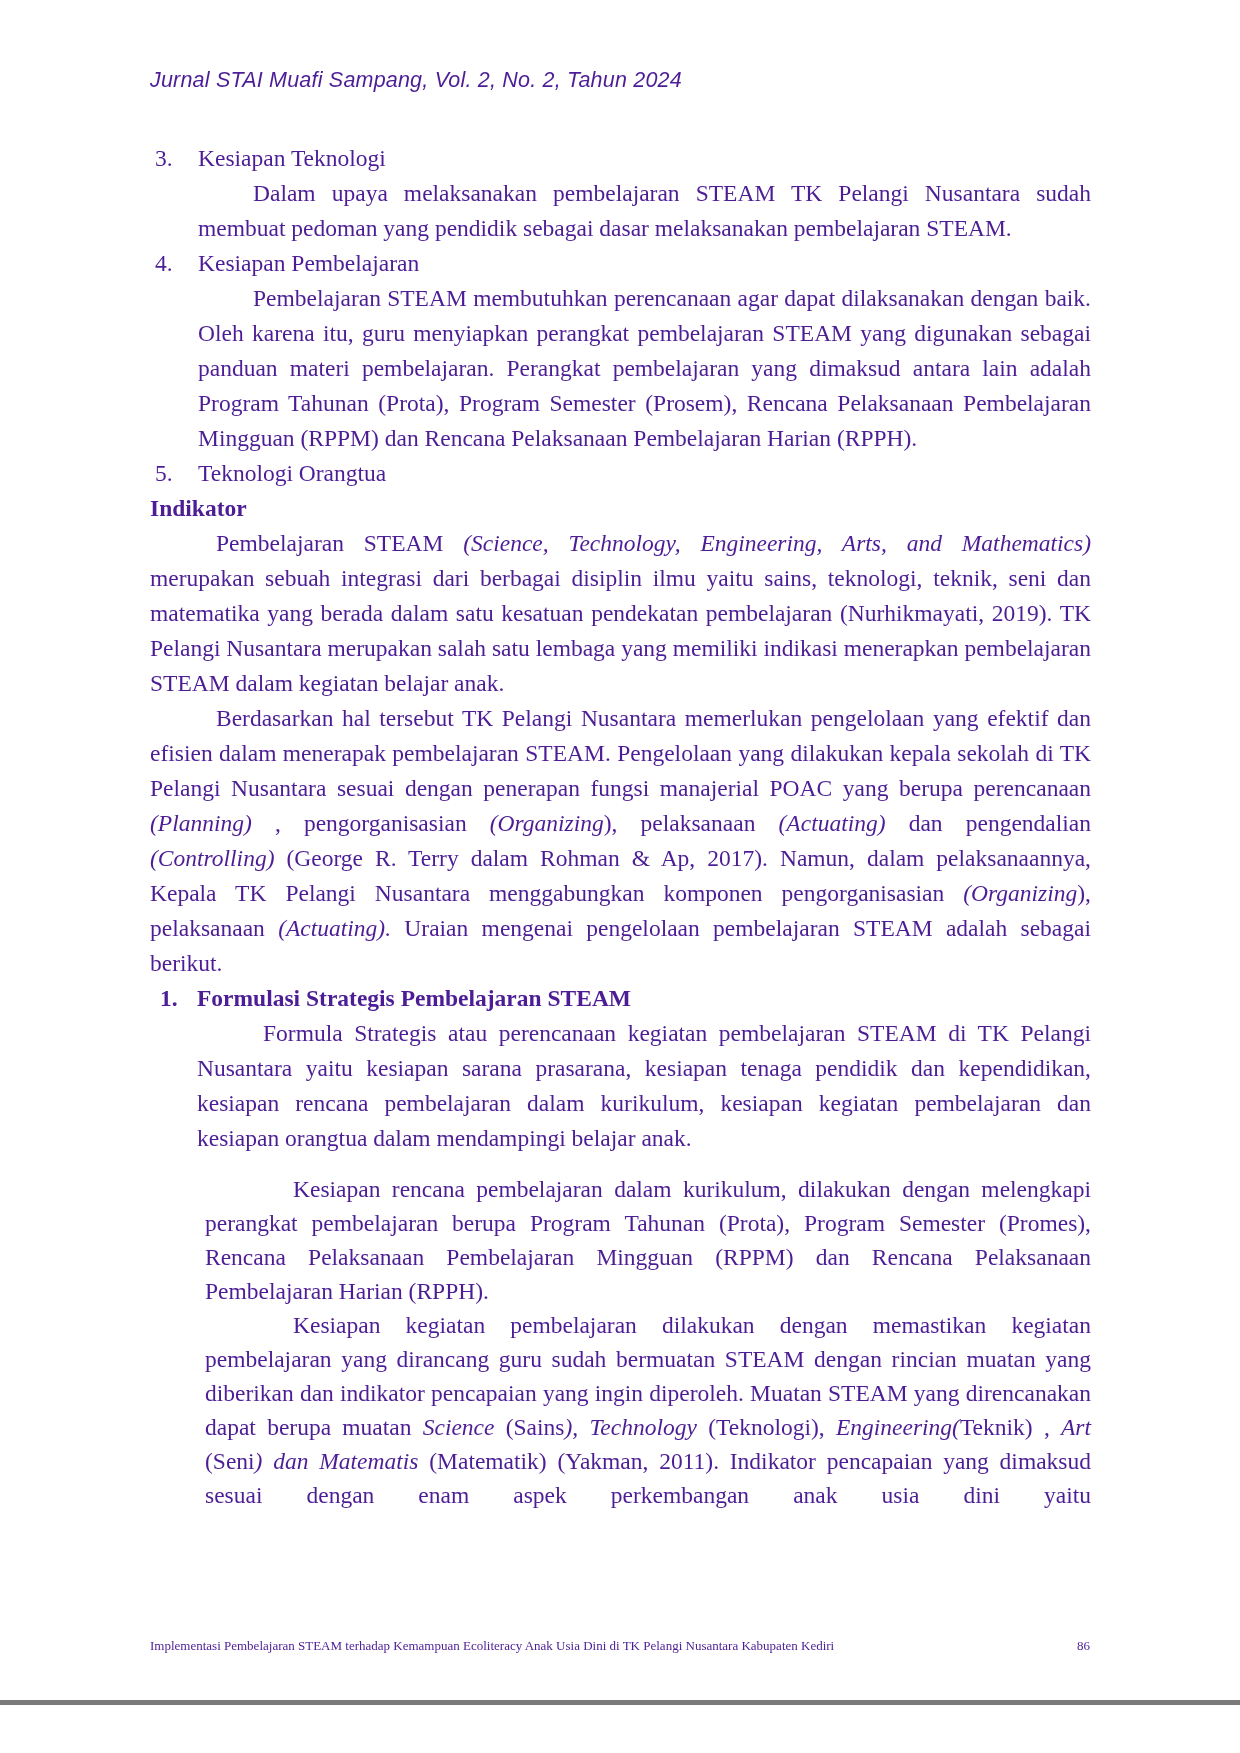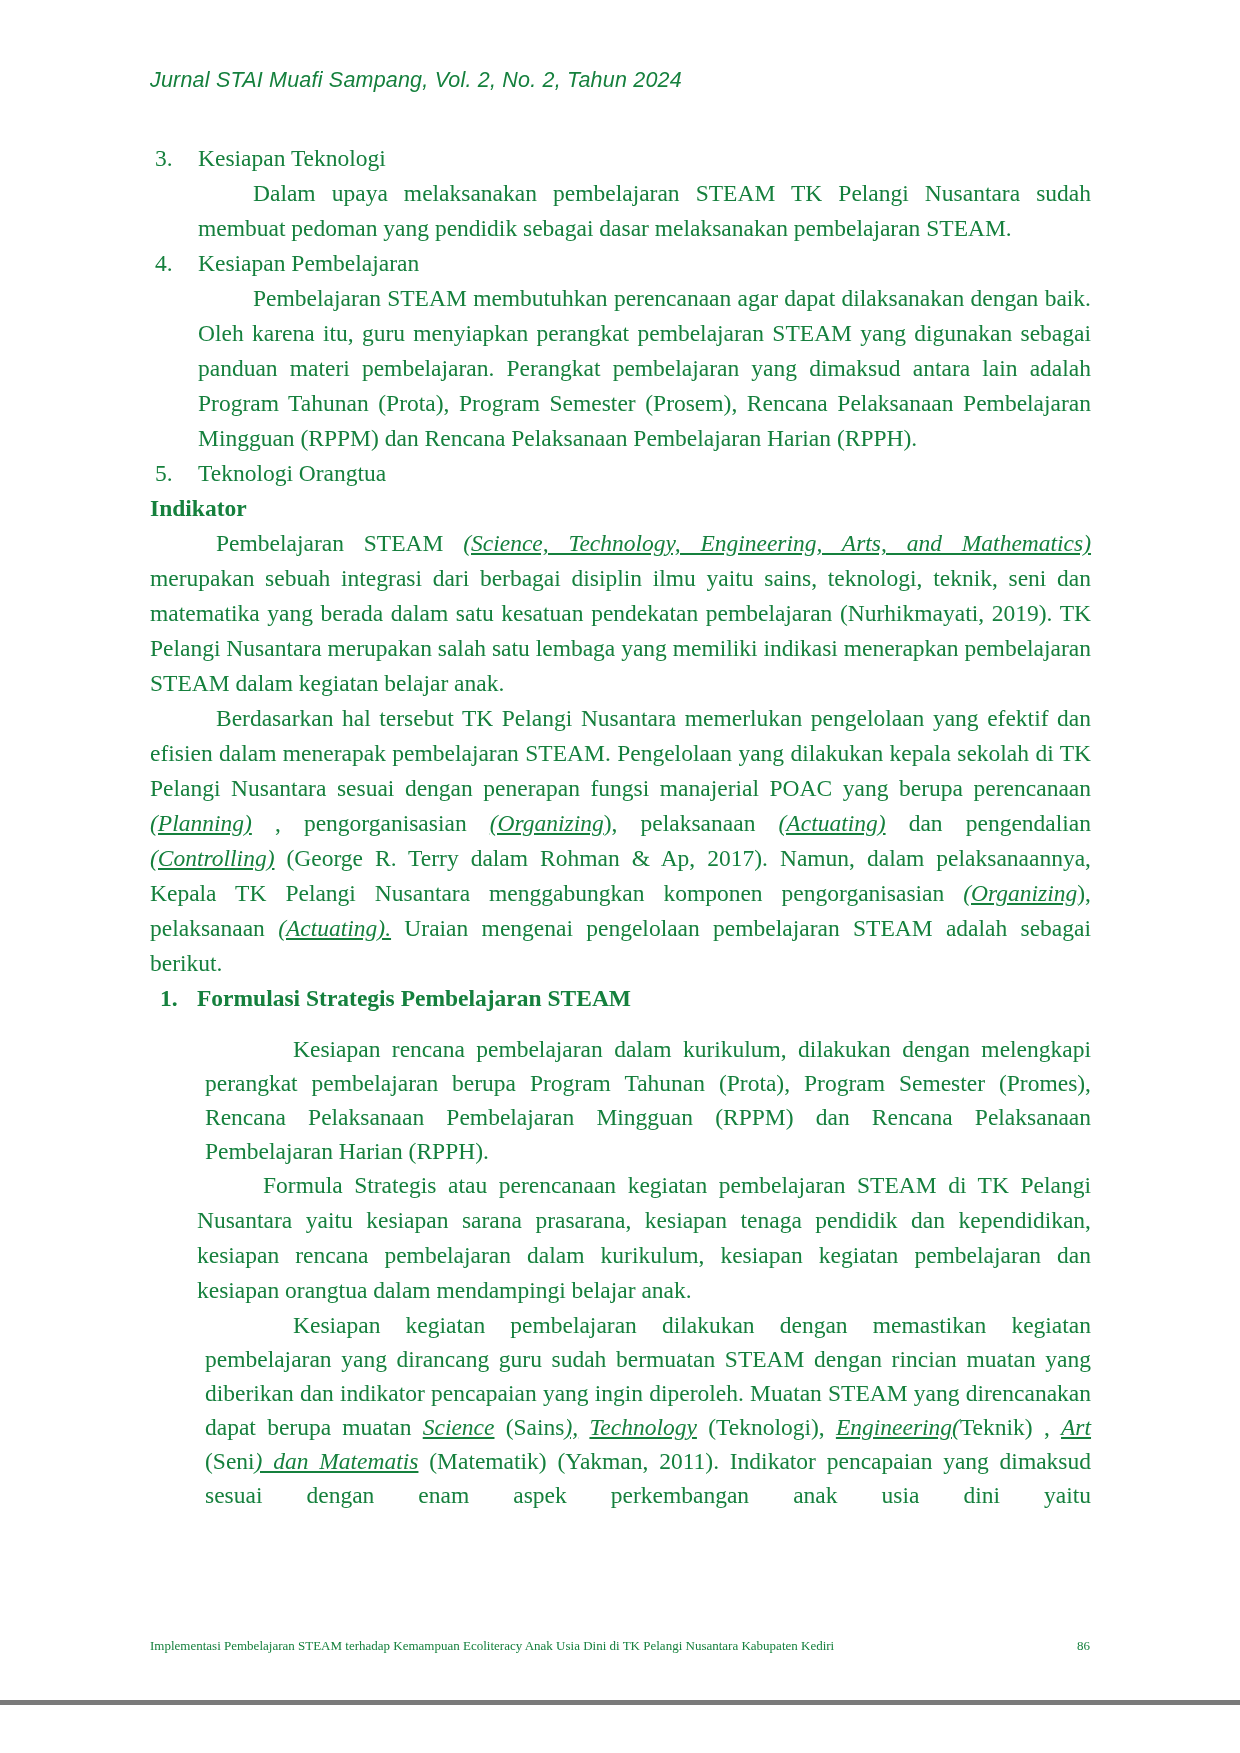--- a/index.html
+++ b/index.html
@@ -12,21 +12,21 @@
     position:absolute; left:150px; top:68px;
     font-family:"Liberation Sans","DejaVu Sans",sans-serif;
     font-style:italic; font-size:21.5px; letter-spacing:0.2px;
   }
   .content {
     position:absolute; left:150px; top:141px; width:941px;
     font-size:23.5px; line-height:35px; text-align:justify;
   }
   .content span { white-space:pre-wrap; }
   .blk { margin:0; }
-  .it { font-style:italic;text-decoration:underline; }
+  .it { font-style:italic; }
   .heading { font-weight:bold; }
   .list_item { display:flex; }
   .li-outer .li-num { flex:none; margin-left:5px; width:43px; }
   .li-inner { font-weight:bold; }
   .li-inner .li-num { flex:none; margin-left:10px; width:37px; }
   .li-label { flex:1; }
   .p-outer { margin-left:48px; text-indent:55px; }
   .p-page  { text-indent:66px; }
   .p-inner { margin-left:47px; text-indent:66px; }
   .p-inner2 { margin-left:55px; text-indent:88px; line-height:34px; }
@@ -37,21 +37,21 @@
     display:flex; justify-content:space-between; align-items:flex-start;
     font-size:13px;
   }
   .footer-rule {
     position:absolute; left:0; top:1700px; width:1240px; height:5px;
   }
 </style>
 </head>
 <body>
 
-<div class="page" style="color: #15803d;">
+<div class="page" style="color: #4c1d95;">
   <div class="page-header">Jurnal STAI Muafi Sampang, Vol. 2, No. 2, Tahun 2024</div>
 
   <div class="content">
       <div class="blk list_item li-outer">
         <span class="li-num">3.</span>
         <span class="li-label">Kesiapan Teknologi</span>
       </div>
       <div class="blk paragraph p-outer"><span>Dalam upaya melaksanakan pembelajaran STEAM TK Pelangi Nusantara sudah membuat pedoman yang pendidik sebagai dasar melaksanakan pembelajaran STEAM.</span></div>
       <div class="blk list_item li-outer">
         <span class="li-num">4.</span>
@@ -62,22 +62,22 @@
         <span class="li-num">5.</span>
         <span class="li-label">Teknologi Orangtua</span>
       </div>
       <div class="blk heading heading">Indikator</div>
       <div class="blk paragraph p-page"><span>Pembelajaran STEAM </span><span class="it">(Science, Technology, Engineering, Arts, and Mathematics)</span><span> merupakan sebuah integrasi dari berbagai disiplin ilmu yaitu sains, teknologi, teknik, seni dan matematika yang berada dalam satu kesatuan pendekatan pembelajaran (Nurhikmayati, 2019). TK Pelangi Nusantara merupakan salah satu lembaga yang memiliki indikasi menerapkan pembelajaran STEAM dalam kegiatan belajar anak.</span></div>
       <div class="blk paragraph p-page"><span>Berdasarkan hal tersebut TK Pelangi Nusantara memerlukan pengelolaan yang efektif dan efisien dalam menerapak pembelajaran STEAM. Pengelolaan yang dilakukan kepala sekolah di TK Pelangi Nusantara sesuai dengan penerapan fungsi manajerial POAC yang berupa perencanaan </span><span class="it">(Planning)</span><span> , pengorganisasian </span><span class="it">(Organizing</span><span>), pelaksanaan </span><span class="it">(Actuating)</span><span> dan pengendalian </span><span class="it">(Controlling)</span><span> (George R. Terry dalam Rohman &amp; Ap, 2017). Namun, dalam pelaksanaannya, Kepala TK Pelangi Nusantara menggabungkan komponen pengorganisasian </span><span class="it">(Organizing</span><span>), pelaksanaan </span><span class="it">(Actuating).</span><span> Uraian mengenai pengelolaan pembelajaran STEAM adalah sebagai  berikut.</span></div>
       <div class="blk list_item li-inner">
         <span class="li-num">1.</span>
         <span class="li-label">Formulasi Strategis Pembelajaran STEAM</span>
       </div>
+      <div class="blk paragraph p-inner"><span>Formula Strategis atau perencanaan kegiatan pembelajaran STEAM di TK Pelangi Nusantara yaitu kesiapan sarana prasarana, kesiapan tenaga pendidik dan kependidikan, kesiapan rencana pembelajaran dalam kurikulum, kesiapan kegiatan pembelajaran dan kesiapan orangtua dalam mendampingi belajar anak.</span></div>
       <div class="blk paragraph p-inner2 gap"><span>Kesiapan rencana pembelajaran dalam kurikulum, dilakukan dengan melengkapi perangkat pembelajaran berupa Program Tahunan (Prota), Program Semester (Promes), Rencana Pelaksanaan Pembelajaran Mingguan (RPPM) dan Rencana Pelaksanaan Pembelajaran Harian (RPPH).</span></div>
-      <div class="blk paragraph p-inner"><span>Formula Strategis atau perencanaan kegiatan pembelajaran STEAM di TK Pelangi Nusantara yaitu kesiapan sarana prasarana, kesiapan tenaga pendidik dan kependidikan, kesiapan rencana pembelajaran dalam kurikulum, kesiapan kegiatan pembelajaran dan kesiapan orangtua dalam mendampingi belajar anak.</span></div>
       <div class="blk paragraph p-inner2 justify-last"><span>Kesiapan kegiatan pembelajaran dilakukan dengan memastikan kegiatan pembelajaran yang dirancang guru sudah bermuatan STEAM dengan rincian muatan yang diberikan dan indikator pencapaian yang ingin diperoleh. Muatan STEAM yang direncanakan dapat berupa muatan </span><span class="it">Science</span><span> (Sains</span><span class="it">),</span><span> </span><span class="it">Technology</span><span> (Teknologi), </span><span class="it">Engineering(</span><span>Teknik) , </span><span class="it">Art</span><span> (Seni</span><span class="it">) dan Matematis</span><span> (Matematik) (Yakman, 2011). Indikator pencapaian yang dimaksud sesuai dengan enam aspek perkembangan anak usia dini yaitu</span></div>
     </div>
 
   <div class="page-footer">
     <span>Implementasi Pembelajaran STEAM terhadap Kemampuan Ecoliteracy Anak Usia Dini di TK Pelangi Nusantara Kabupaten Kediri</span>
     <span>86</span>
   </div>
   <div class="footer-rule" style="background: rgb(122, 122, 122);"></div>
 </div>
 

